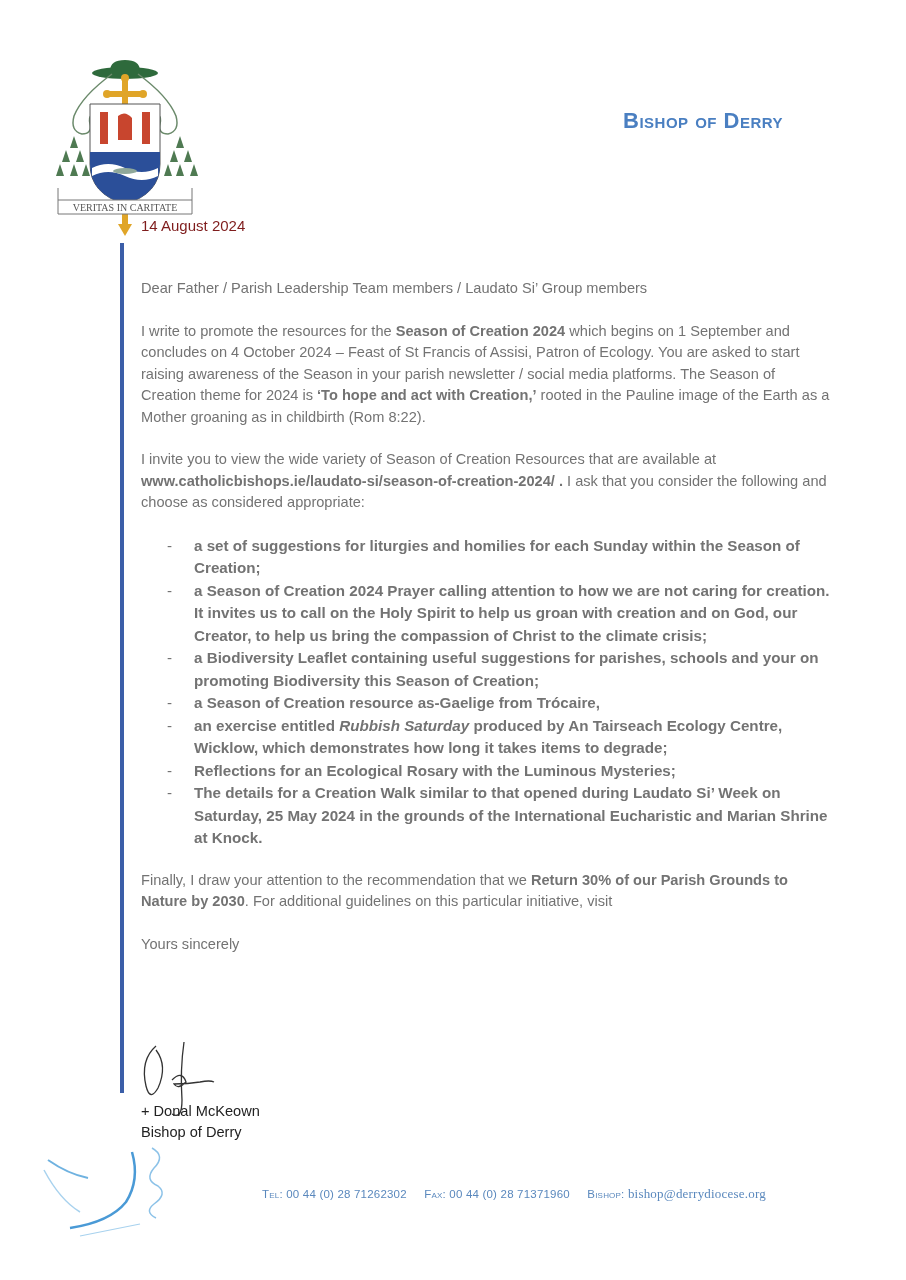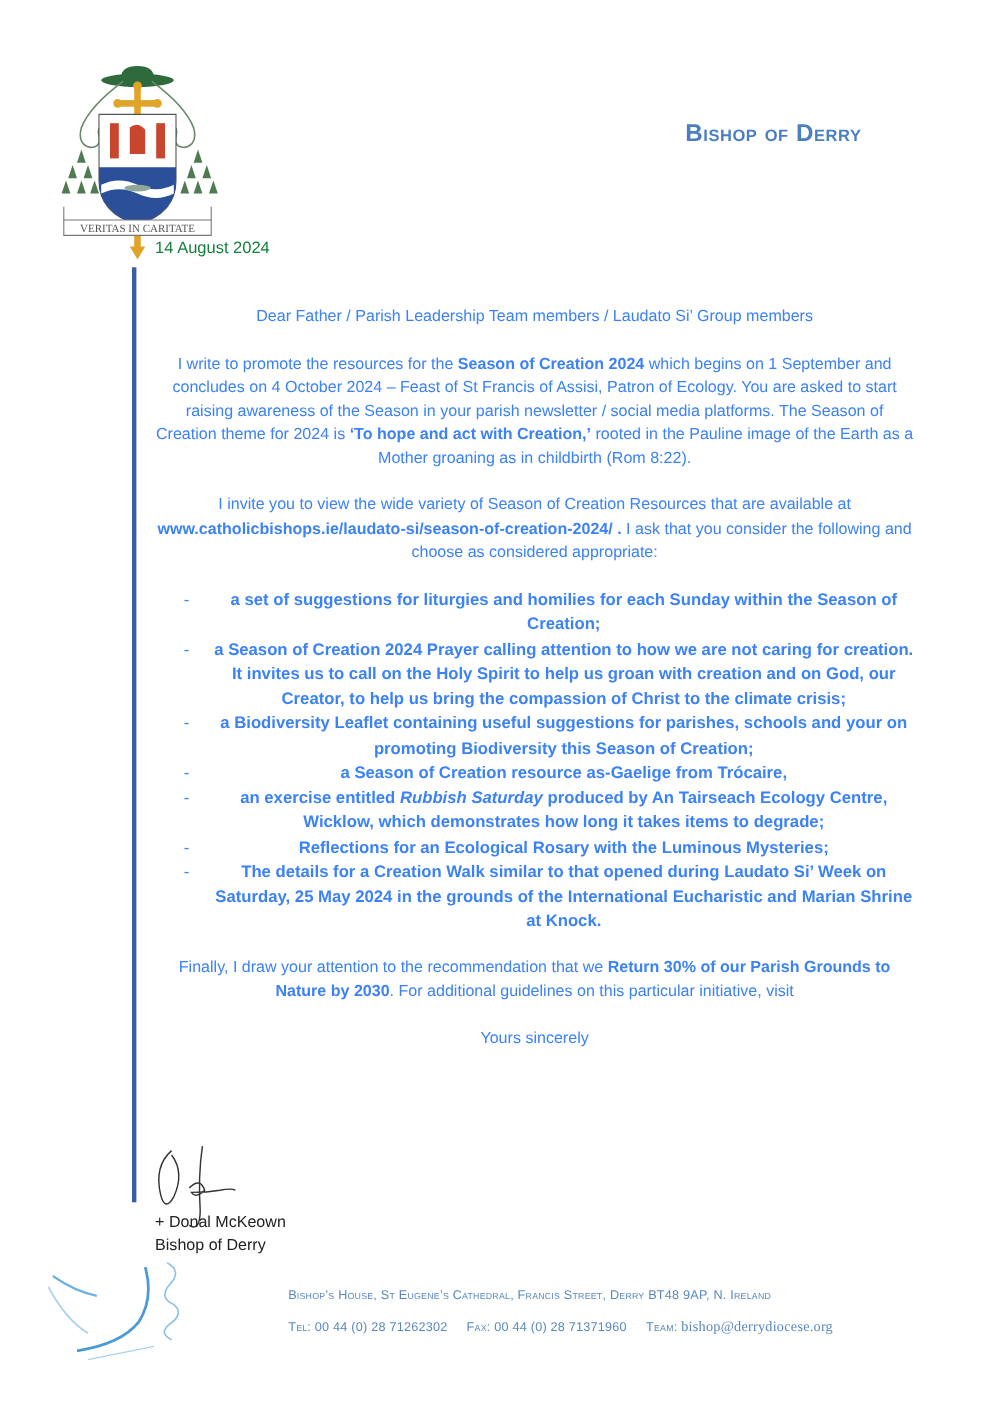--- a/index.html
+++ b/index.html
@@ -2,24 +2,24 @@
 <html><head>
 <meta charset="utf-8">
 <style>
   html, body { margin: 0; padding: 0; background: #ffffff; }
   body { width: 906px; height: 1280px; position: relative; overflow: hidden;
          font-family: "Liberation Sans", sans-serif; color: #222; }
   .crest { position: absolute; left: 52px; top: 56px; width: 150px; height: 180px; }
   .letterhead-title { position: absolute; left: 623px; top: 108px; color: #4a7fc1;
          font-family: "Liberation Sans", sans-serif; font-weight: bold; font-size: 22px;
          letter-spacing: 0.5px; font-variant: small-caps; }
-  .date { position: absolute; left: 141px; top: 217px; font-size: 15px; color: #15803d; }
+  .date { position: absolute; left: 141px; top: 217px; font-size: 15px; color: #7f1d1d; }
   .margin-bar { position: absolute; left: 120px; top: 243px; width: 4px; height: 850px; background: #3b5ea8; }
   .body { position: absolute; left: 141px; top: 278px; width: 690px; font-size: 14.6px;
-          line-height: 21.5px; color: #3b82f6; font-family: "Liberation Sans Narrow", "Liberation Sans", sans-serif; text-align: center; }
+          line-height: 21.5px; color: #737373; font-family: "Liberation Sans Narrow", "Liberation Sans", sans-serif; }
   .body p { margin: 0 0 21px 0; }
   .body b { font-weight: bold; }
   .list { margin: 0 0 20px 0; padding: 0; list-style: none; font-weight: bold; font-size: 15.2px; line-height: 22.5px; }
   .list li { position: relative; padding-left: 53px; margin-top: 0; }
   .list li .dash { position: absolute; left: 26px; top: 0; font-weight: normal; }
   .link-u { text-decoration: underline; font-weight: bold; }
   .signature { position: absolute; left: 138px; top: 1040px; width: 90px; height: 80px; }
   .sig-name { position: absolute; left: 141px; top: 1101px; font-size: 14.6px; line-height: 21px; }
   .dove { position: absolute; left: 40px; top: 1140px; width: 160px; height: 110px; }
   .footer { position: absolute; left: 262px; top: 1172px; color: #5a88bd; font-size: 11.5px; letter-spacing: 0.2px; }
@@ -124,22 +124,21 @@
 
 <svg class="dove" viewBox="0 0 160 110">
   <path d="M8 20 Q28 34 48 38" stroke="#6fb2e0" stroke-width="2" fill="none"></path>
   <path d="M4 30 Q20 60 40 72" stroke="#a8d2ee" stroke-width="1.5" fill="none"></path>
   <path d="M92 12 Q100 40 86 62 Q70 82 30 88" stroke="#4a9ad6" stroke-width="2.5" fill="none"></path>
   <path d="M112 8 Q126 16 114 28 Q104 40 118 46 Q128 54 114 64 Q104 72 116 78" stroke="#8cc2e8" stroke-width="1.5" fill="none"></path>
   <path d="M40 96 Q70 90 100 84" stroke="#a8d2ee" stroke-width="1.2" fill="none"></path>
 </svg>
 
 <div class="footer">
-  <div class="line sc">Bishop’s House, St Eugene’s Cathedral, Francis Street, Derry BT48 9AP, N. Ireland</div>
   <div class="line line2">
     <span class="sc">Tel:</span>
     <span>00 44 (0) 28 71262302</span><span class="sep"></span>
     <span class="sc">Fax:</span>
     <span>00 44 (0) 28 71371960</span><span class="sep"></span>
-    <span class="sc">Team:</span>
+    <span class="sc">Bishop:</span>
     <span class="email">bishop@derrydiocese.org</span>
   </div>
 </div>
 
 </body></html>

